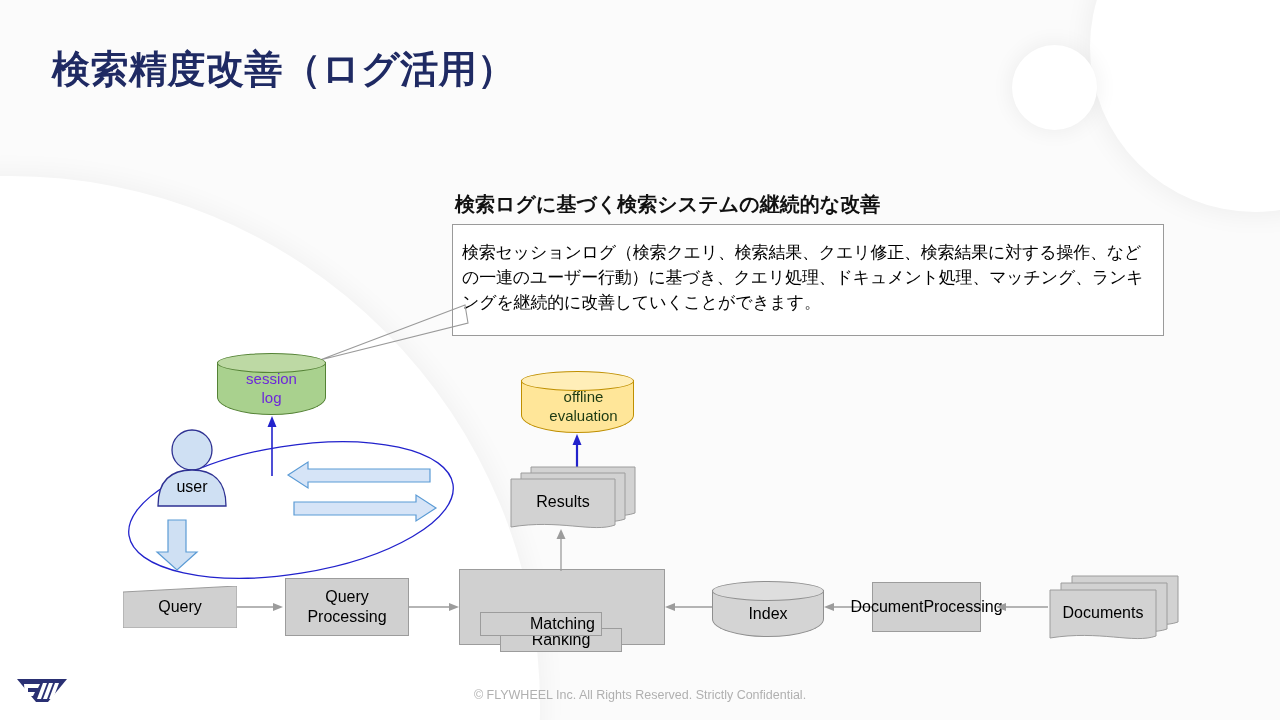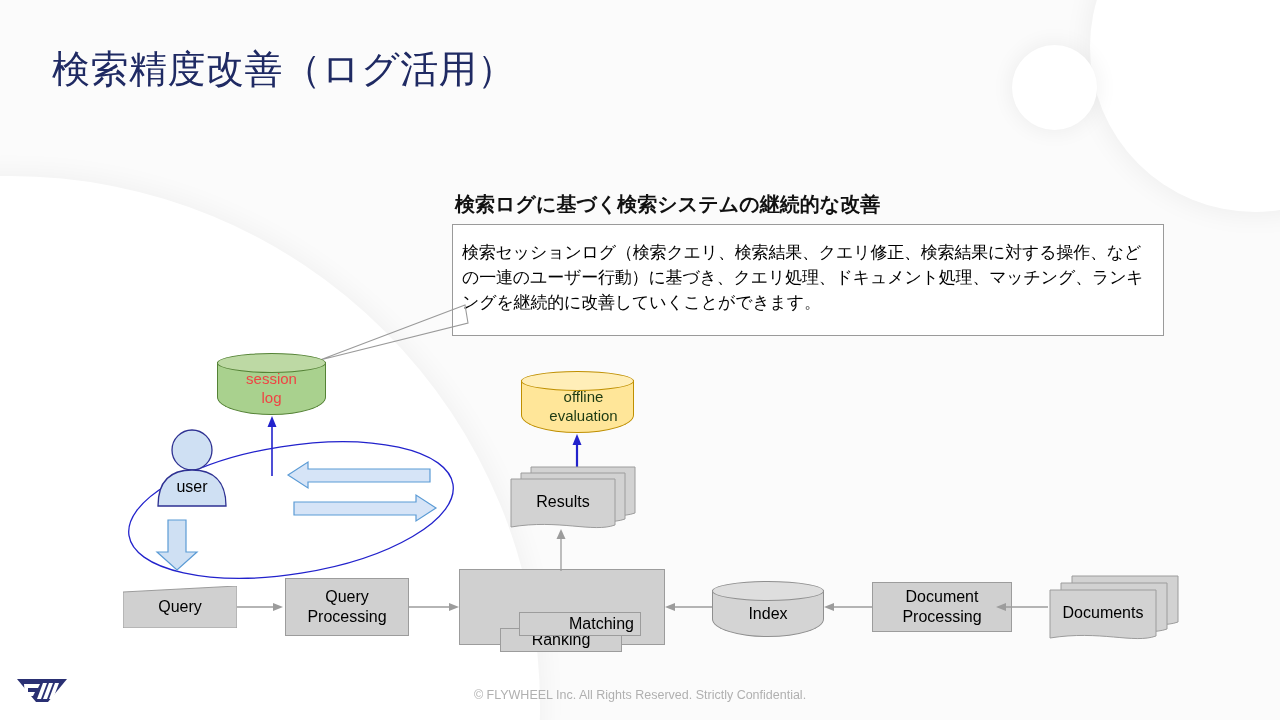--- a/index.html
+++ b/index.html
@@ -52,21 +52,21 @@
     height: 85px;
     box-shadow: 0 0 20px 3px rgba(0,0,0,0.05);
   }
 
   
   .slide-title {
     position: absolute;
     left: 52px;
     top: 44px;
     font-size: 38px;
-    font-weight: normal;
+    font-weight: bold;
     color: #1f2a63;
     letter-spacing: 0.5px;
     white-space: nowrap;
   }
 
   
   .callout-heading {
     position: absolute;
     left: 455px;
     top: 191px;
@@ -153,21 +153,21 @@
     align-items: center;
     justify-content: center;
     font-size: 15px;
     line-height: 19px;
     padding-top: 8px;
     box-sizing: border-box;
   }
 
   .cyl-green .body { background: #a9d18e; border-color: #548235; }
   .cyl-green .top  { background: #bdd9a4; border-color: #548235; }
-  .cyl-green .cap-text { color: #ef4444; }
+  .cyl-green .cap-text { color: #6d28d9; }
 
   .cyl-yellow .body { background: #ffe699; border-color: #bf8f00; }
   .cyl-yellow .top  { background: #ffeeb8; border-color: #bf8f00; }
   .cyl-yellow .cap-text { color: #1d3a12; margin-left: 12px; }
 
   .cyl-gray .body { background: #d4d4d4; border-color: #8f8f8f; }
   .cyl-gray .top  { background: #dedede; border-color: #8f8f8f; }
   .cyl-gray .cap-text { color: #000000; font-size: 16px; }
 
   
@@ -320,21 +320,21 @@
 
   <svg class="conn" style="left:409px; top:600px; width:51px; height:14px;" viewBox="0 0 51 14">
     <line x1="0" y1="7" x2="42" y2="7" stroke="#9c9c9c" stroke-width="1.3"></line>
     <polygon points="50,7 40,3 40,11" fill="#9c9c9c"></polygon>
   </svg>
 
   <div class="node box" style="left:459px; top:569px; width:206px; height:76px;"></div>
   <div class="node box" style="left:500px; top:580px; width:122px; height:24px; background:#d0d0d0; border-color:#9c9c9c;margin-top:48px;">
     <span>Ranking</span>
   </div>
-  <div class="node box" style="left:519px; top:612px; width:122px; height:24px; background:#d0d0d0; border-color:#9c9c9c;padding-left:43px;">
+  <div class="node box" style="left:480px; top:612px; width:122px; height:24px; background:#d0d0d0; border-color:#9c9c9c;padding-left:43px;">
     <span>Matching</span>
   </div>
 
   <svg class="conn" style="left:554px; top:527px; width:14px; height:44px;" viewBox="0 0 14 44">
     <line x1="7" y1="44" x2="7" y2="10" stroke="#9c9c9c" stroke-width="1.3"></line>
     <polygon points="7,2 2.5,12 11.5,12" fill="#9c9c9c"></polygon>
   </svg>
 
   <div class="docs" style="left:509px; top:463px; width:128px; height:66px;">
     <svg viewBox="0 0 128 66" width="128" height="66">
@@ -356,21 +356,21 @@
     <div class="cap-text">
       <span>Index</span>
     </div>
   </div>
 
   <svg class="conn" style="left:824px; top:600px; width:48px; height:14px;" viewBox="0 0 48 14">
     <line x1="48" y1="7" x2="9" y2="7" stroke="#9c9c9c" stroke-width="1.3"></line>
     <polygon points="0,7 10,3 10,11" fill="#9c9c9c"></polygon>
   </svg>
 
-  <div class="node box" style="left:872px; top:582px; width:140px; height:50px; flex-direction:column;">
+  <div class="node box" style="left:872px; top:582px; width:109px; height:50px; flex-direction:row;">
     <span>Document</span>
     <span>Processing</span>
   </div>
 
   <svg class="conn" style="left:996px; top:600px; width:52px; height:14px;" viewBox="0 0 52 14">
     <line x1="52" y1="7" x2="9" y2="7" stroke="#9c9c9c" stroke-width="1.3"></line>
     <polygon points="0,7 10,3 10,11" fill="#9c9c9c"></polygon>
   </svg>
 
   <div class="docs" style="left:1048px; top:572px; width:132px; height:68px;">

